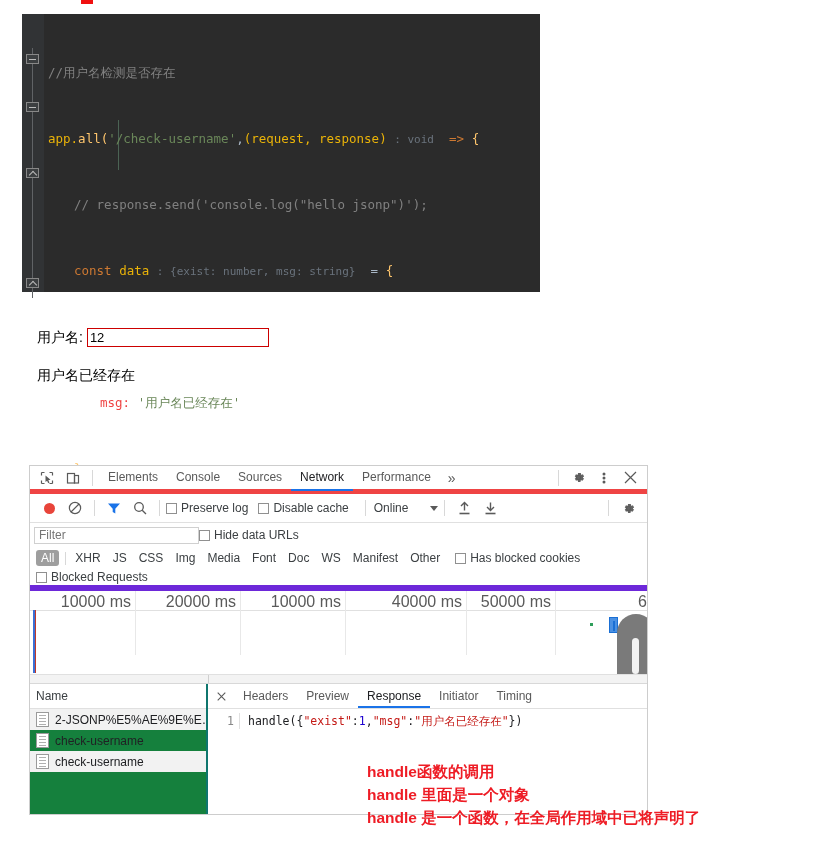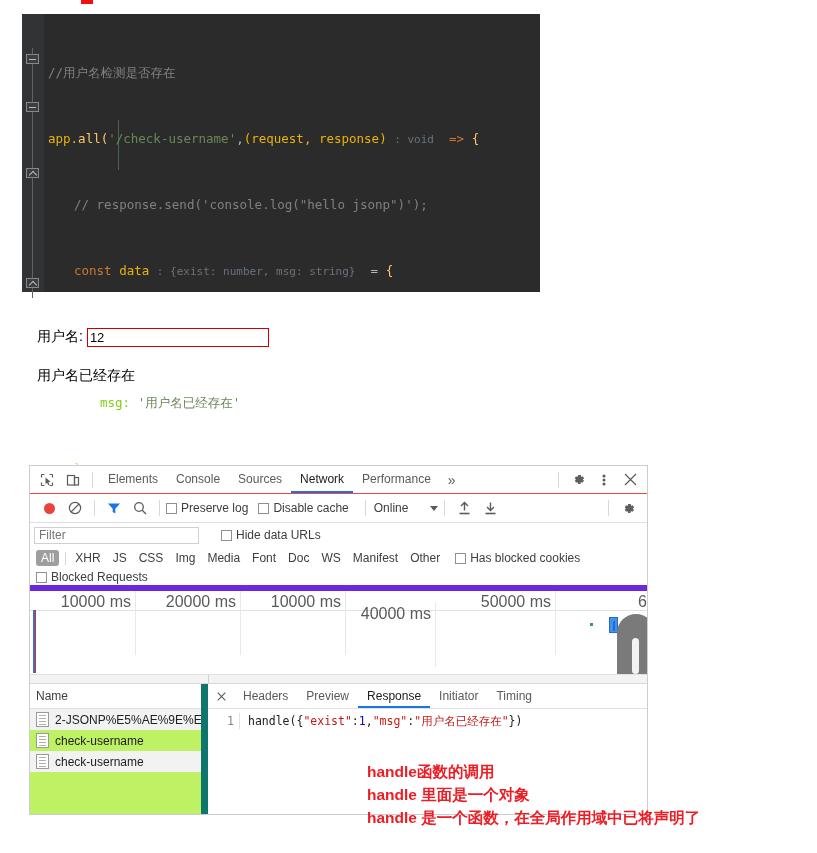--- a/index.html
+++ b/index.html
@@ -72,37 +72,37 @@
     line-height: 22px;
     white-space: pre;
   }
   .code-text .ln { display: block; height: 22px; }
   .c-cmt  { color: #808080; }
   .c-kw   { color: #cc7832; }
   .c-fn   { color: #ffc66d; }
   .c-str  { color: #6a8759; }
   .c-num  { color: #6897bb; }
   .c-idn  { color: #eab308; }
-  .c-prop { color: #84cc16; }
+  .c-prop { color: #ef4444; }
   .c-type { color: #6a737d; font-size: 11px; }
   .c-cls  { color: #b389c5; font-style: italic; }
   .c-brc1 { color: #ffc66d; }
   .c-brc2 { color: #a9b7c6; }
   .indent-guide {
     position: absolute;
     width: 1px;
     background: #4b6354;
   }
 
   
   .form-row {
     position: absolute;
     left: 37px; top: 328px;
     display: flex;
-    align-items: flex-start;
+    align-items: center;
     font-size: 14px;
     color: #000;
   }
   .form-label { margin-right: 4px; white-space: nowrap; }
   .username-input {
     width: 176px;
     height: 17px;
     border: 1px solid #cc0000;
     background: #fff;
     font-family: "Liberation Sans", sans-serif;
@@ -128,21 +128,21 @@
     border: 1px solid #cdcdcd;
     box-sizing: border-box;
     font-size: 12px;
     color: #5a5a5a;
     overflow: hidden;
   }
   .dt-row1 {
     display: flex;
     align-items: center;
     height: 28px;
-    border-bottom: 1px solid #ef4444;
+    border-bottom: 5px solid #ef4444;
     padding: 0 4px;
     box-sizing: border-box;
     justify-content: center;
   }
   .icon-btn {
     width: 26px; height: 24px;
     display: flex; align-items: center; justify-content: center;
     cursor: default;
   }
   .vdiv { width: 1px; height: 16px; background: #d8d8d8; margin: 0 6px; }
@@ -212,21 +212,21 @@
   .filter-box {
     width: 165px; height: 17px;
     border: 1px solid #d0d0d0;
     background: #fff;
     font-size: 12px;
     color: #909090;
     padding: 0 4px;
     box-sizing: border-box;
     font-family: "Liberation Sans", sans-serif;
     outline: none;
-    margin-right: 22px;
+    margin-right: 0;
   }
   .dt-row4 {
     display: flex;
     align-items: center;
     height: 22px;
     padding: 0 6px;
     box-sizing: border-box;
   }
   .ftype {
     font-size: 12px;
@@ -328,23 +328,23 @@
   }
   .ov-divider-row .a { width: 178px; border-right: 1px solid #cfcfcf; }
 
   
   .split {
     display: flex;
     height: 133px;
   }
   .names-col {
     width: 178px;
-    border-right: 7px solid #0f766e;
-    box-sizing: border-box;
-    background: #bef264;
+    border-right: 2px solid #0f766e;
+    box-sizing: border-box;
+    background: #15803d;
   }
   .names-head {
     height: 24px;
     line-height: 24px;
     padding-left: 6px;
     font-size: 12px;
     color: #3c4043;
     border-bottom: 1px solid #e0e0e0;
     background: #fff;
   }
@@ -616,21 +616,21 @@
       <div class="ov-ruler">
         <div class="ov-tick" style="left:0px;width:105px;">
           <span class="ov-tick-label">10000 ms</span>
         </div>
         <div class="ov-tick" style="left:105px;width:105px;">
           <span class="ov-tick-label">20000 ms</span>
         </div>
         <div class="ov-tick" style="left:210px;width:105px;">
           <span class="ov-tick-label">10000 ms</span>
         </div>
-        <div class="ov-tick" style="left:300px;width:105px;margin-top:12px;">
+        <div class="ov-tick" style="left:331px;width:105px;">
           <span class="ov-tick-label">40000 ms</span>
         </div>
         <div class="ov-tick" style="left:420px;width:105px;">
           <span class="ov-tick-label">50000 ms</span>
         </div>
         <div class="ov-tick" style="left:525px;width:94px;border-right:none;">
           <span class="ov-tick-label" style="right:2px;">6</span>
         </div>
       </div>
       <div class="ov-left-bar"></div>

